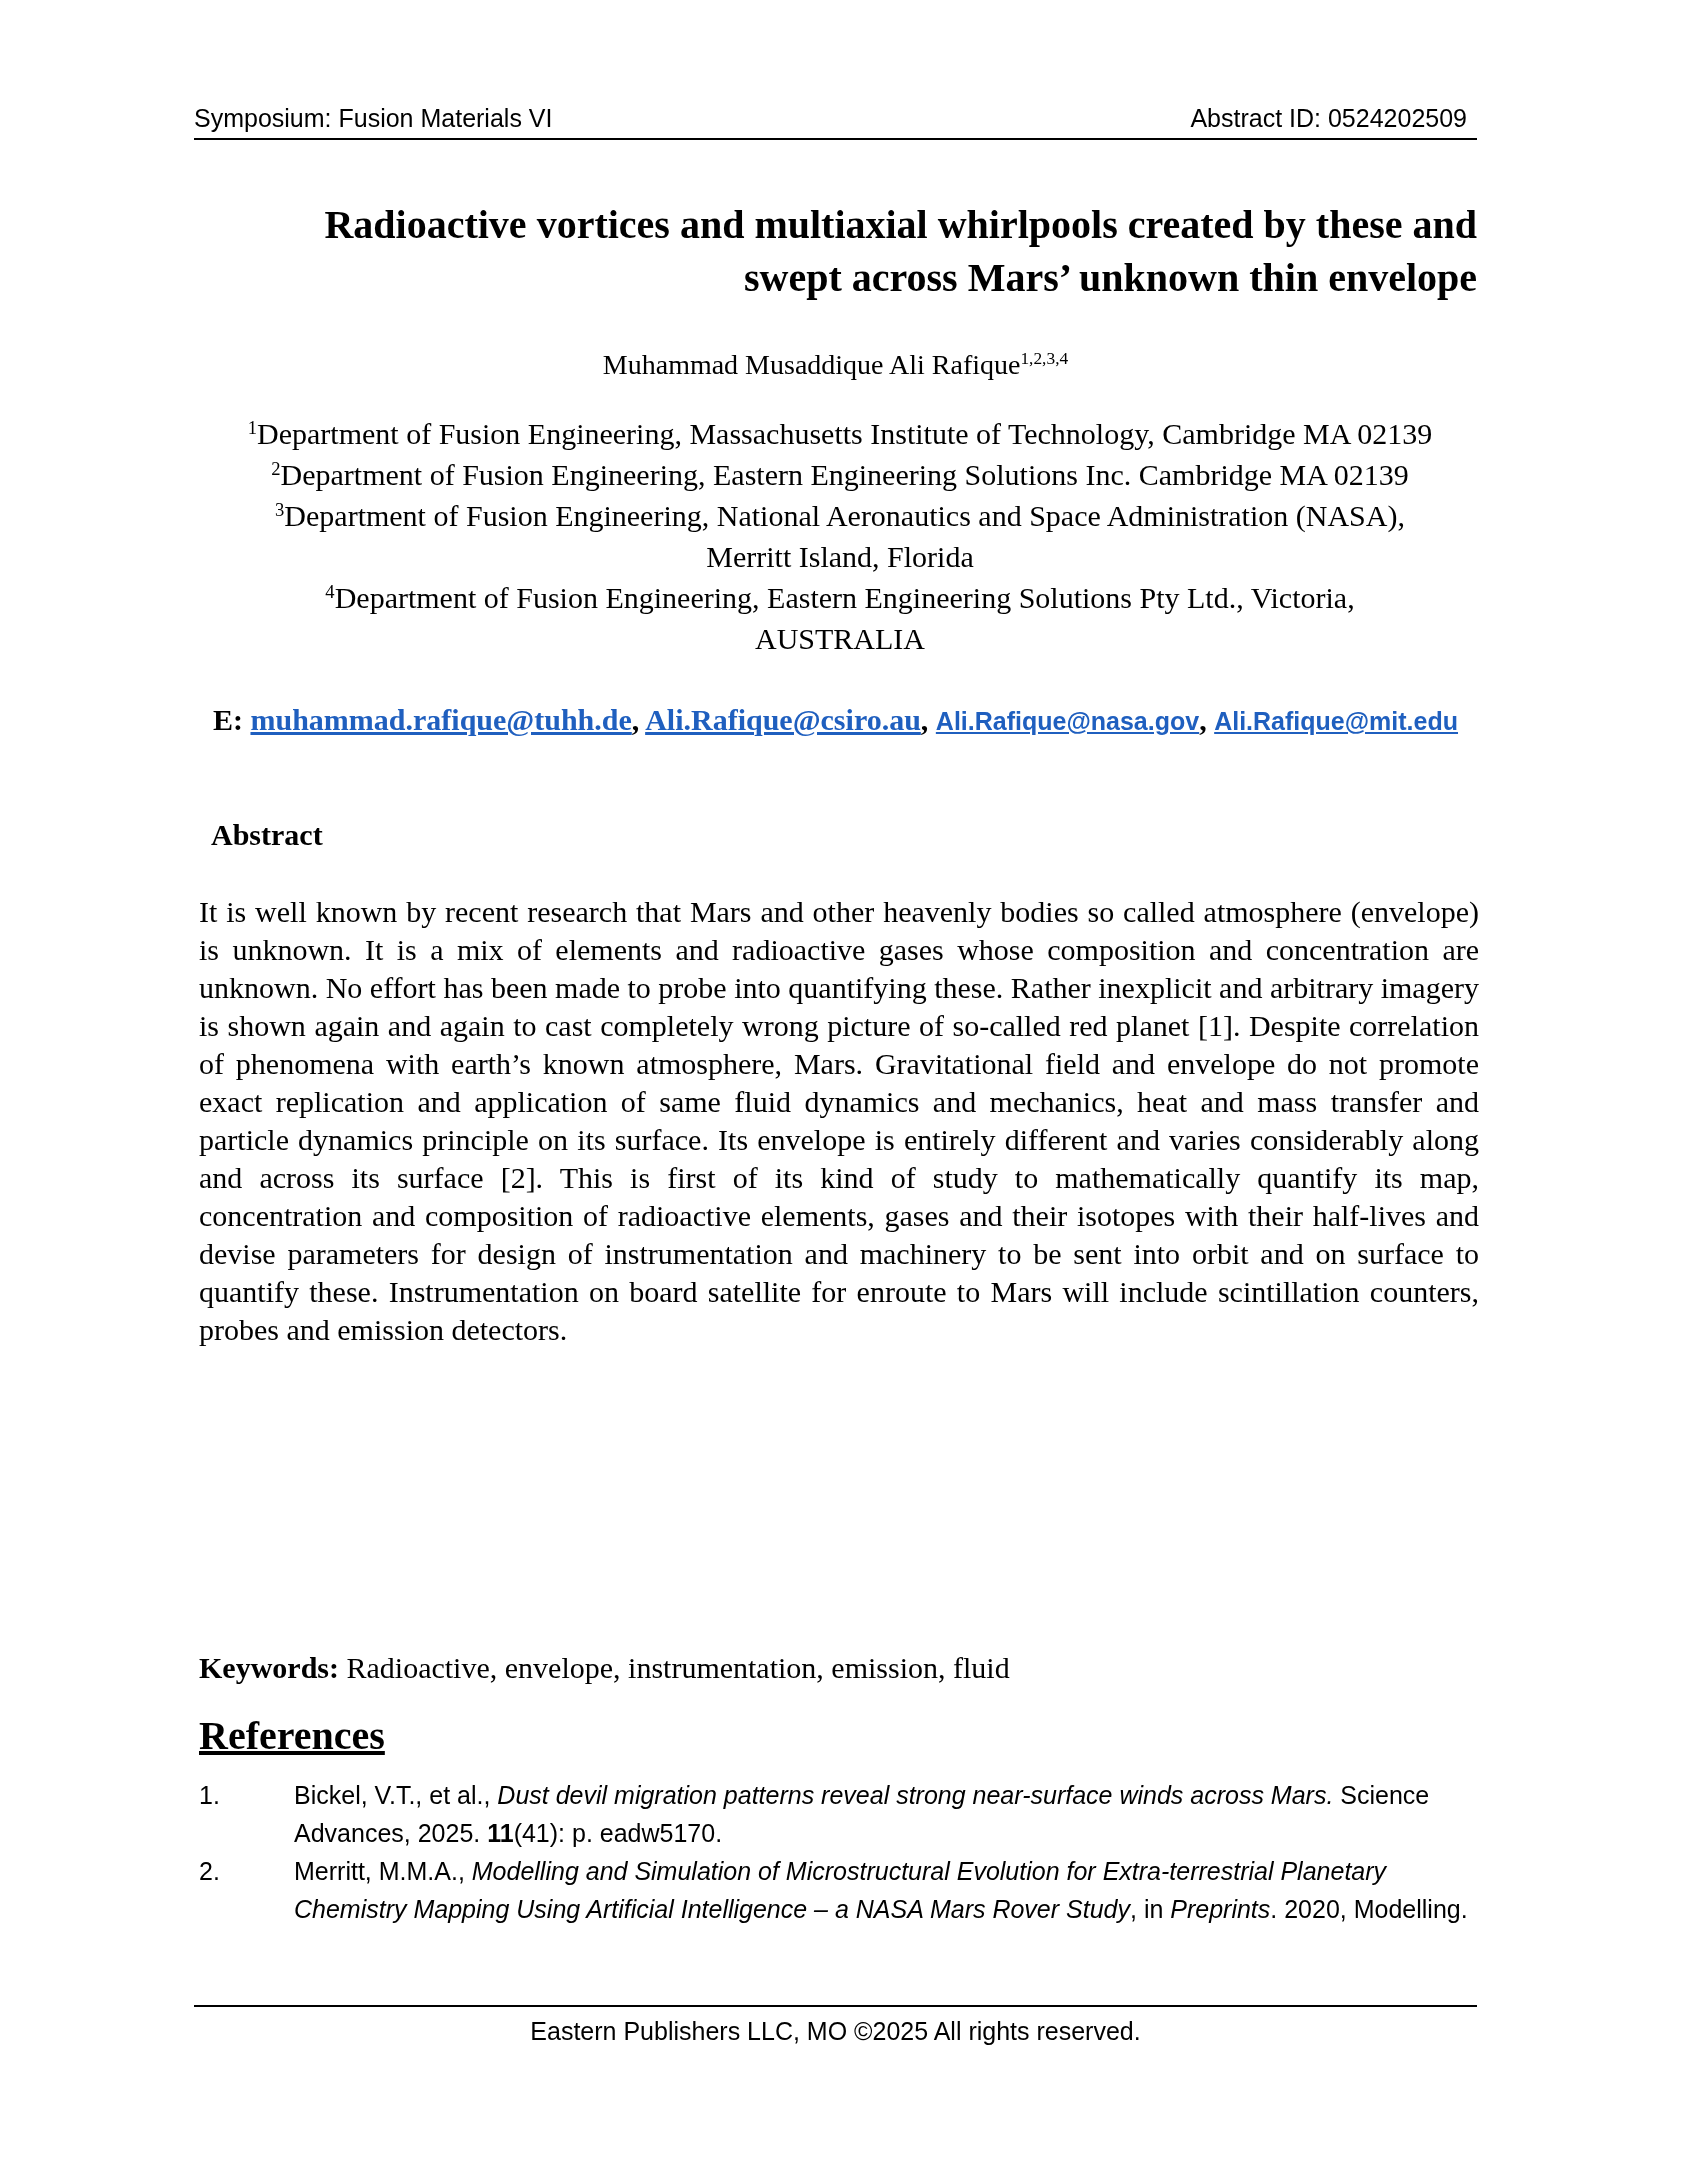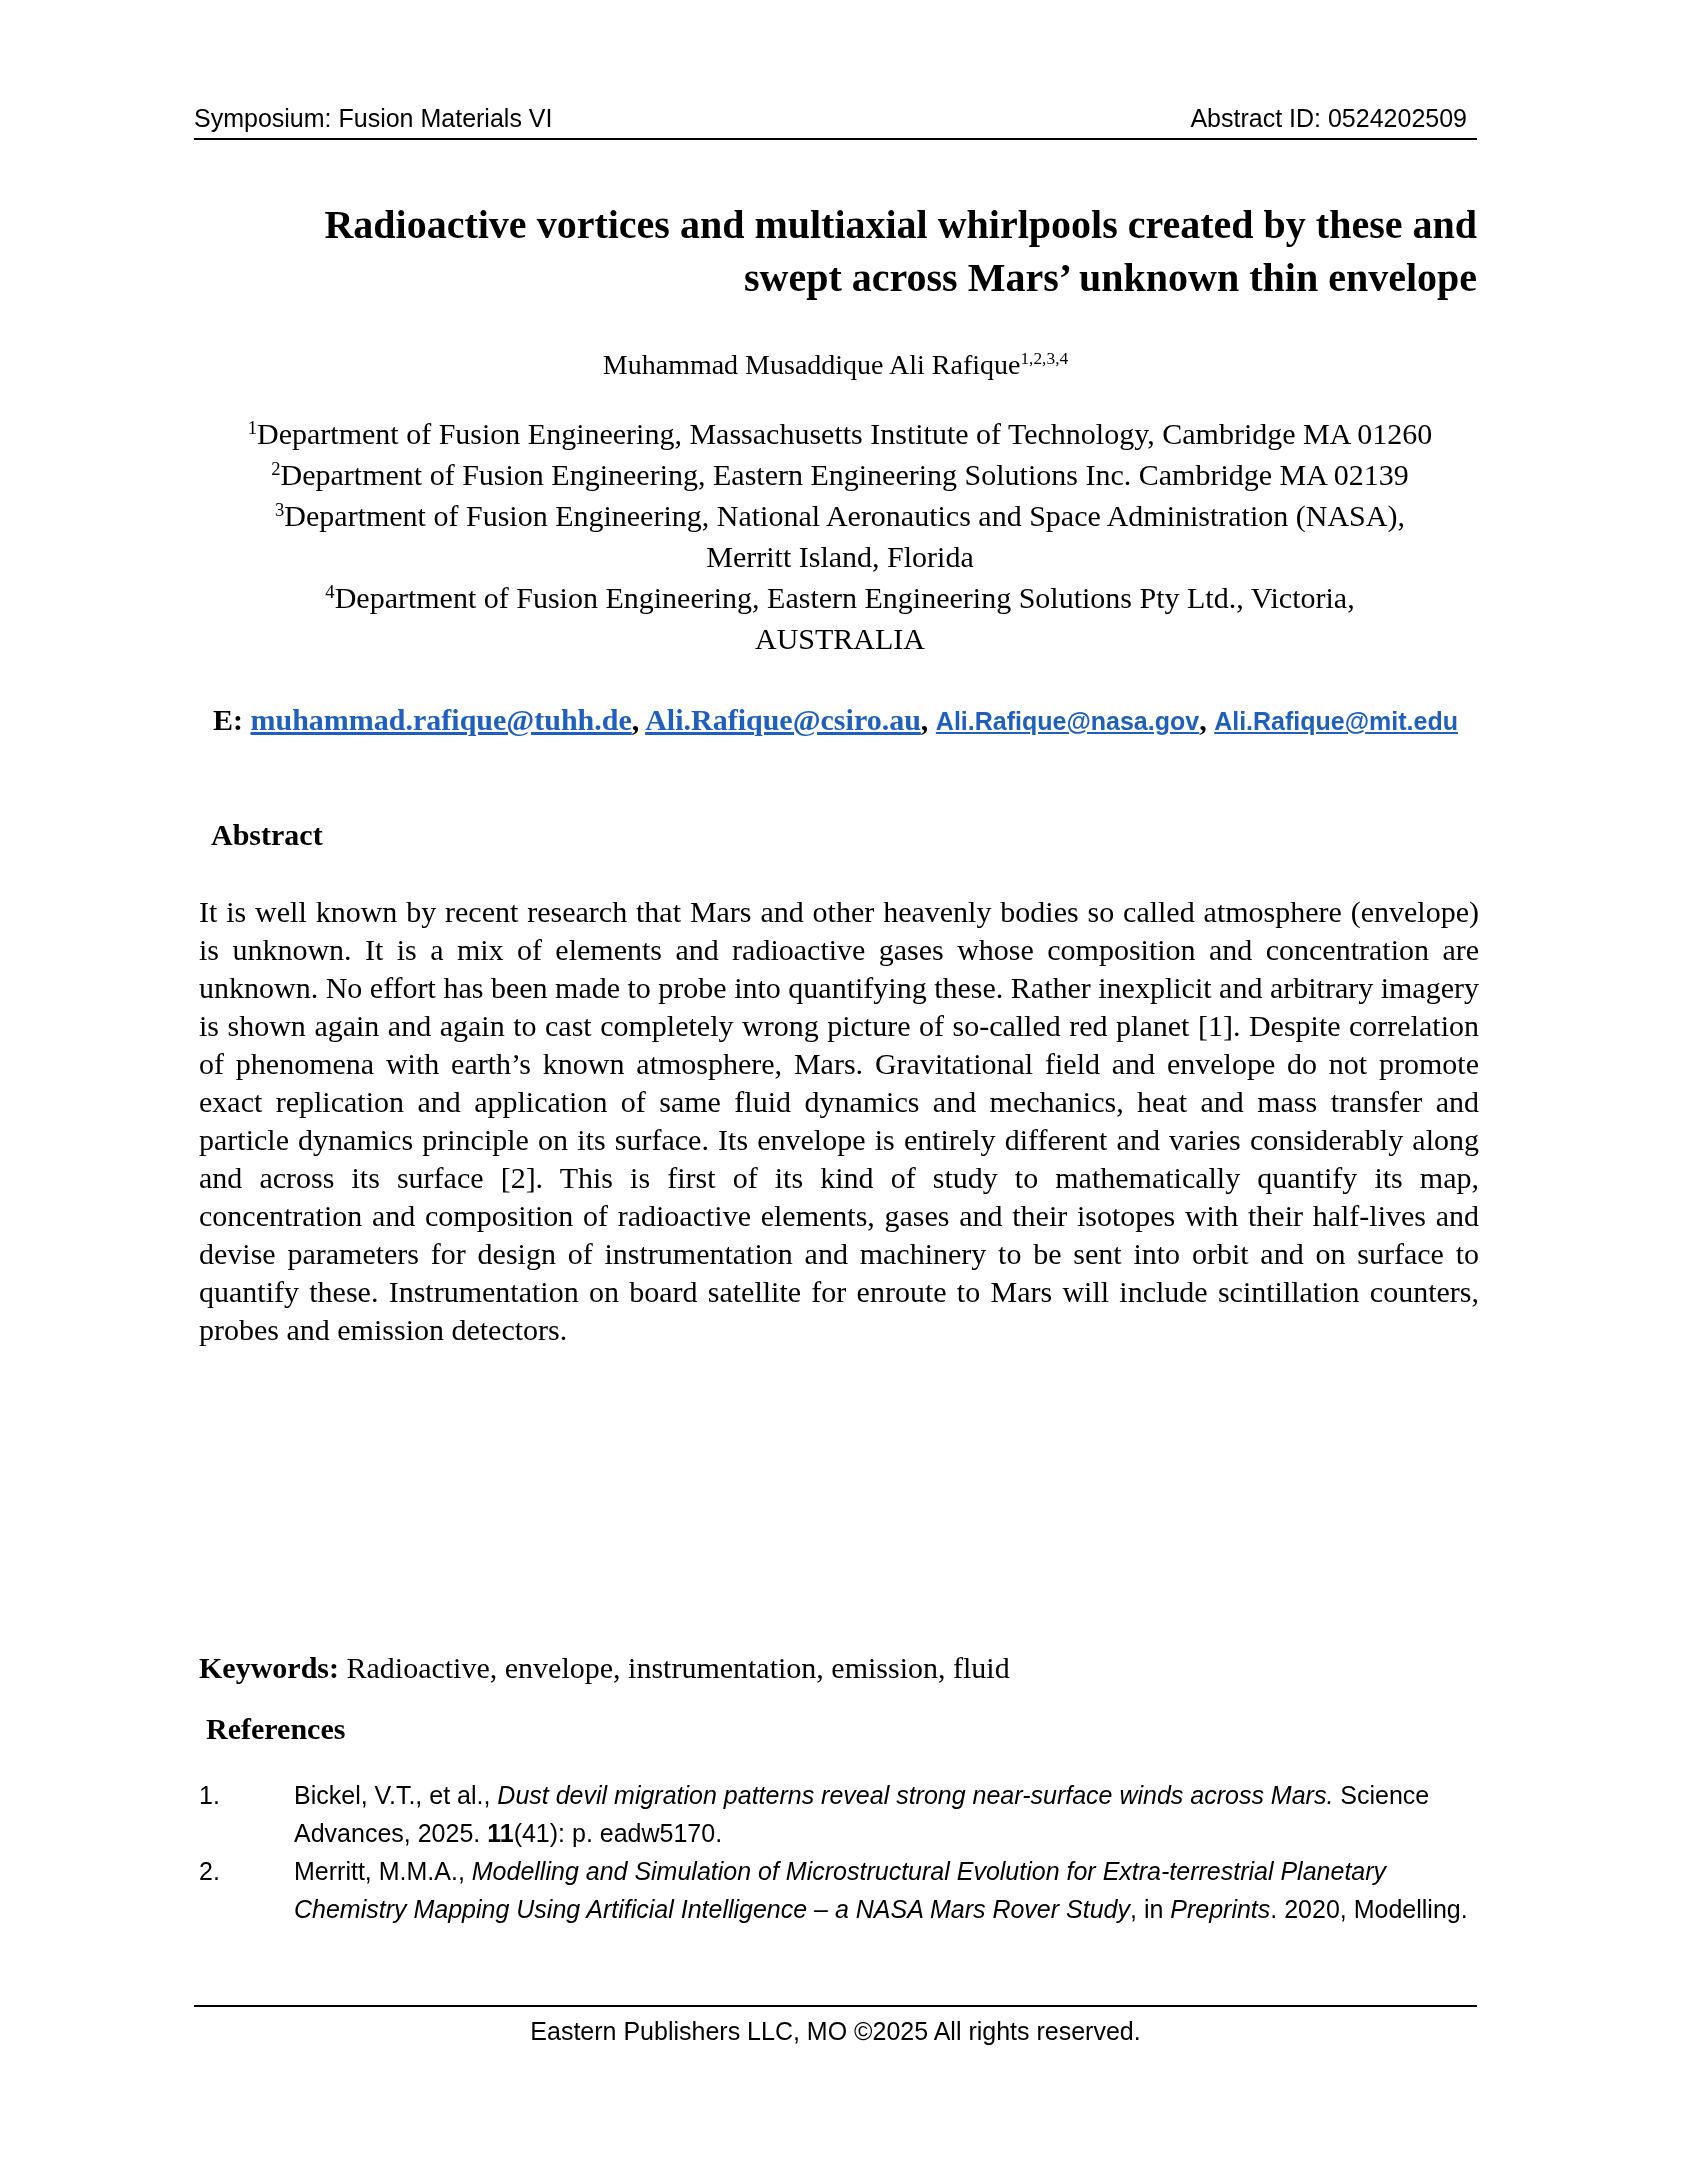--- a/index.html
+++ b/index.html
@@ -28,22 +28,22 @@
   .emails a.sans { font-family: "Liberation Sans", sans-serif; font-size: 25px; }
 
   .abs-h { position: absolute; left: 199px; top: 818px; font-family: "Liberation Serif", serif;
            font-weight: bold; font-size: 30px; margin-left: 12px; }
   .abs-body { position: absolute; left: 199px; width: 1280px; top: 893px;
               font-family: "Liberation Serif", serif; font-size: 30px; line-height: 38px;
               text-align: justify; }
 
   .kw { position: absolute; left: 199px; top: 1651px; font-family: "Liberation Serif", serif; font-size: 30px; text-align: center; }
   .kw b { font-weight: bold; }
-  .refs-h { position: absolute; left: 206px; top: 1712px; font-family: "Liberation Serif", serif;
-            font-weight: bold; font-size: 30px; }
+  .refs-h { position: absolute; left: 199px; top: 1712px; font-family: "Liberation Serif", serif;
+            font-weight: bold; font-size: 40px; text-decoration: underline; }
 
   .refs { position: absolute; left: 199px; width: 1280px; top: 1776px;
           font-family: "Liberation Sans", sans-serif; font-size: 25px; line-height: 38px; }
   .ref { display: flex; margin-bottom: 0px; }
   .ref .num { width: 95px; flex: none; }
   .ref .txt { flex: 1; }
   .ref i { font-style: italic; }
   .ref b { font-weight: bold; }
 
   .ftr-rule { position: absolute; left: 194px; right: 210px; top: 2005px; height: 2px; background: #000; }
@@ -64,21 +64,21 @@
   <div class="title">
     <div>Radioactive vortices and multiaxial whirlpools created by these and</div>
     <div>swept across Mars’ unknown thin envelope</div>
   </div>
 
   <div class="author">
     <span>Muhammad Musaddique Ali Rafique</span><sup>1,2,3,4</sup>
   </div>
 
   <div class="affils">
-    <div><sup>1</sup><span>Department of Fusion Engineering, Massachusetts Institute of Technology, Cambridge MA 01260</span></div>
+    <div><sup>1</sup><span>Department of Fusion Engineering, Massachusetts Institute of Technology, Cambridge MA 02139</span></div>
     <div><sup>2</sup><span>Department of Fusion Engineering, Eastern Engineering Solutions Inc. Cambridge MA 02139</span></div>
     <div><sup>3</sup><span>Department of Fusion Engineering, National Aeronautics and Space Administration (NASA),</span><br><span>Merritt Island, Florida</span></div>
     <div><sup>4</sup><span>Department of Fusion Engineering, Eastern Engineering Solutions Pty Ltd., Victoria,</span><br><span>AUSTRALIA</span></div>
   </div>
 
   <div class="emails">
     <span>E: </span><a>muhammad.rafique@tuhh.de</a>, <a>Ali.Rafique@csiro.au</a>, <a class="sans">Ali.Rafique@nasa.gov</a>, <a class="sans">Ali.Rafique@mit.edu</a>
   </div>
 
   <div class="abs-h">Abstract</div>

